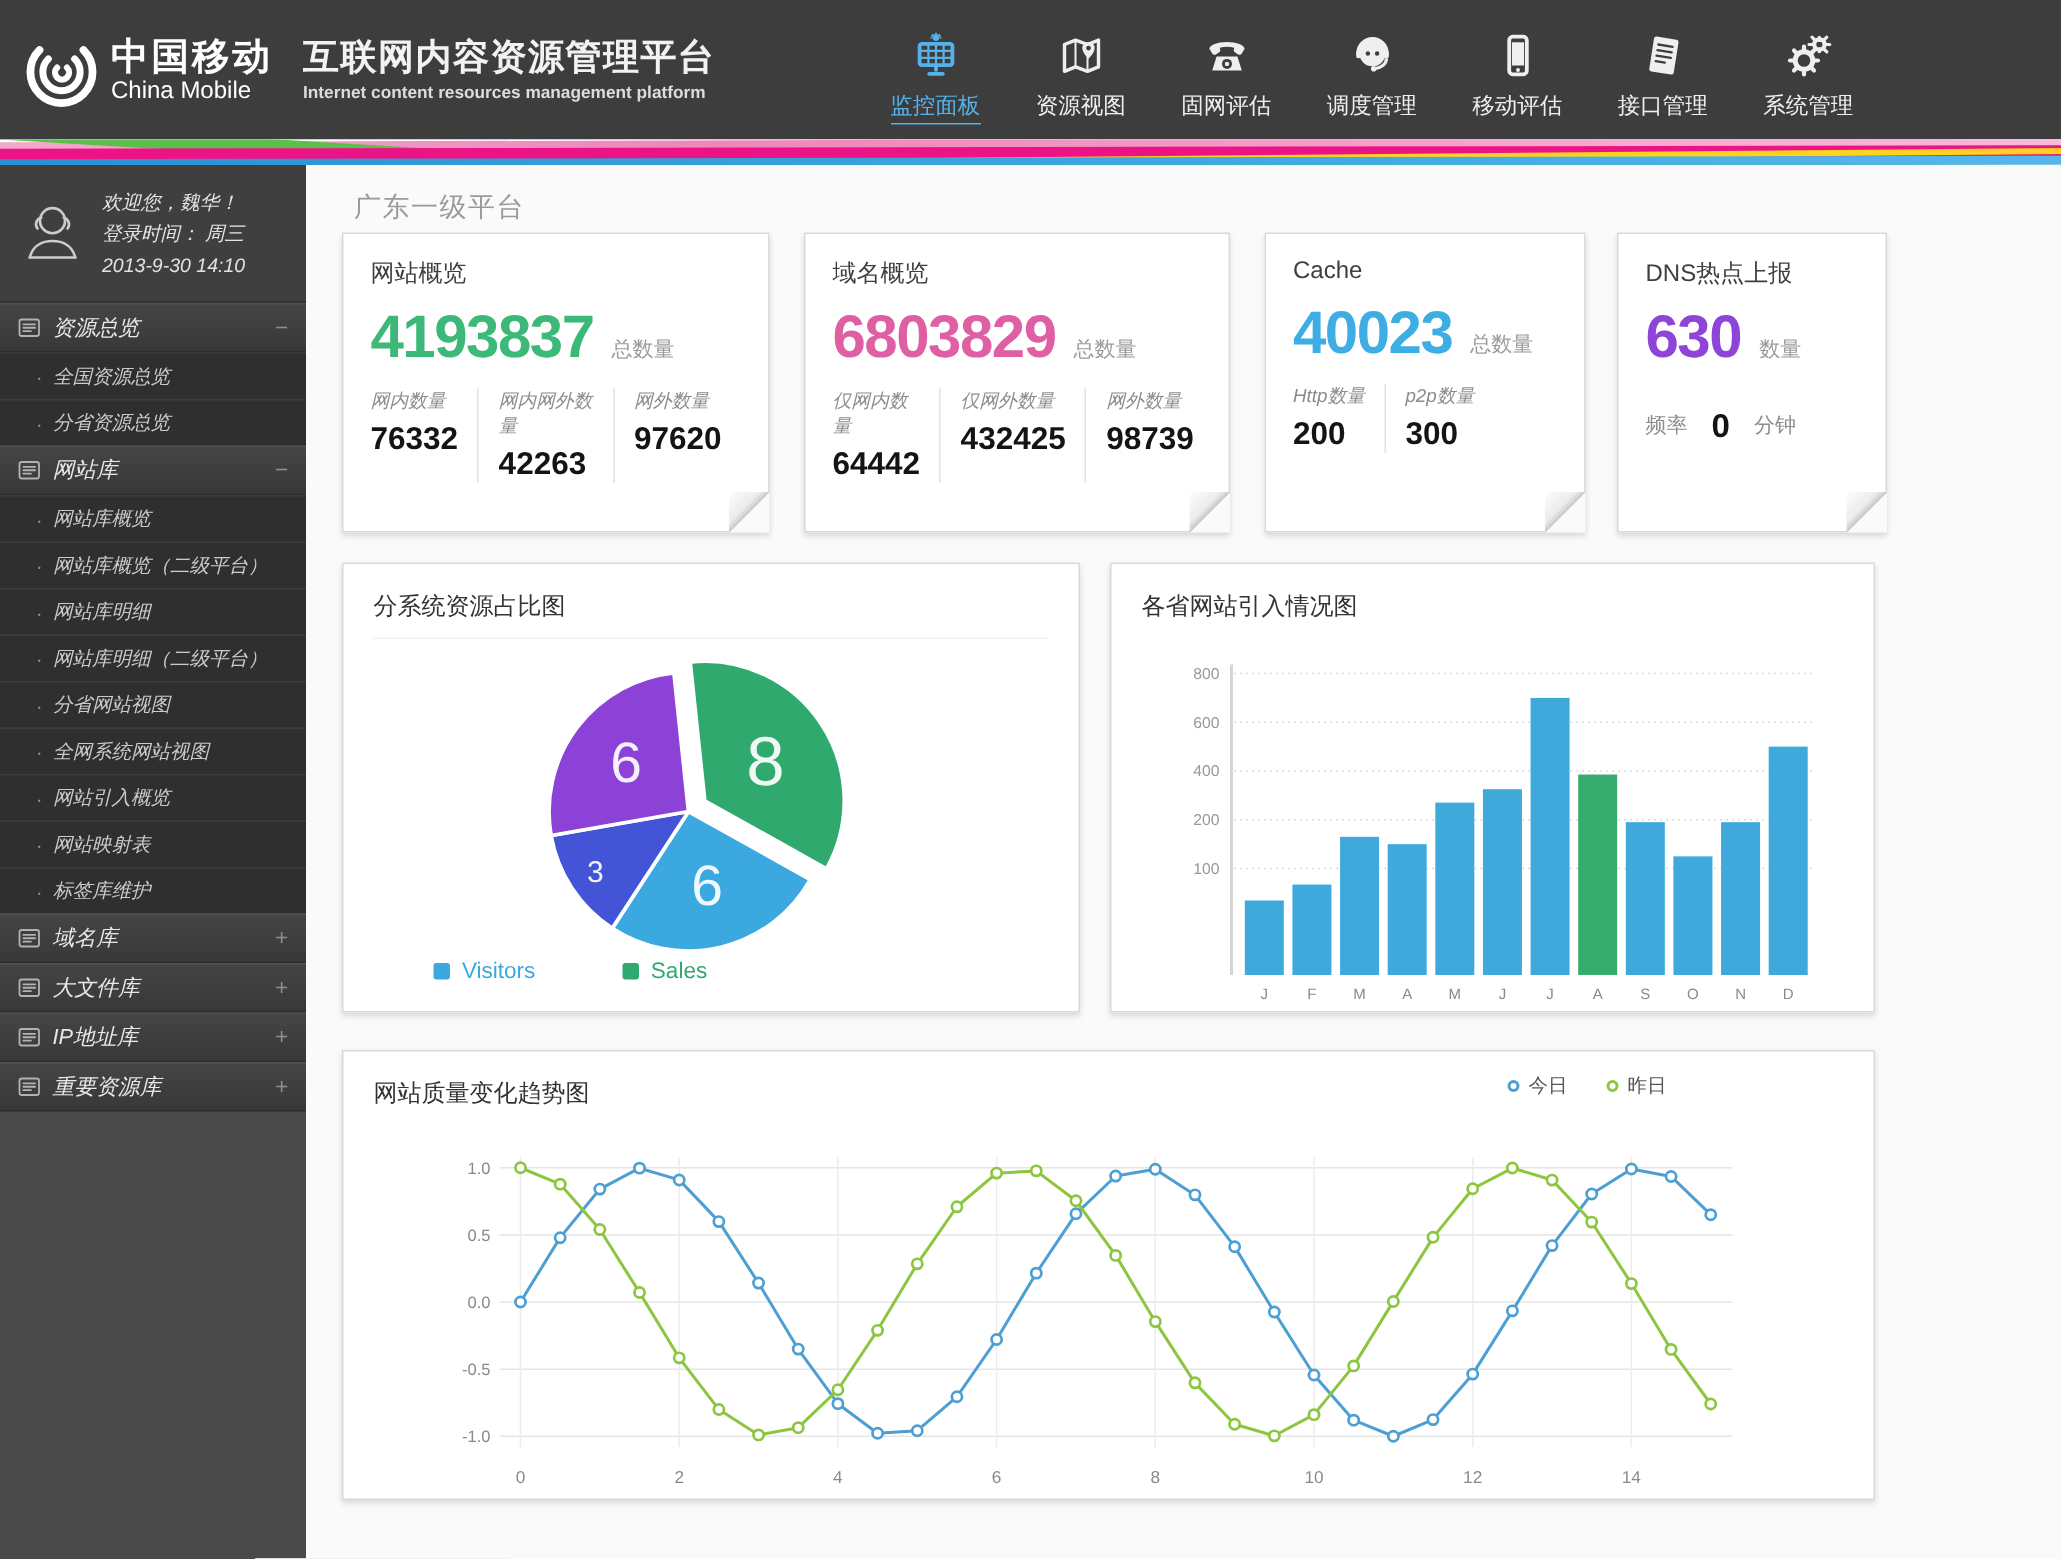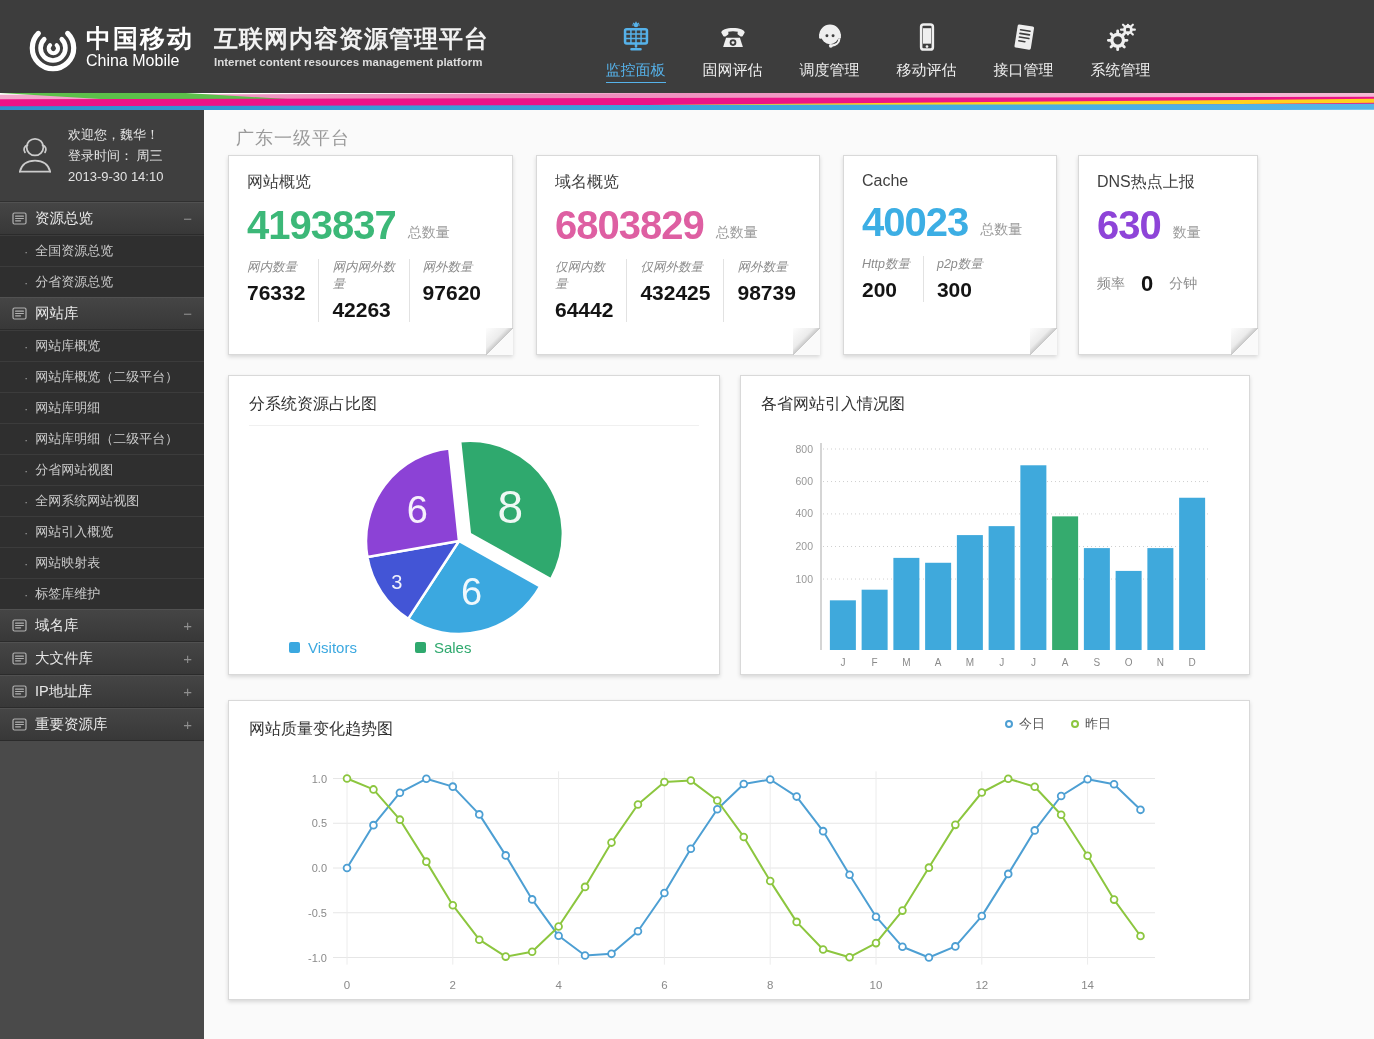--- a/index.html
+++ b/index.html
@@ -1,21 +1,21 @@
 <!DOCTYPE html>
 <html><head>
 <meta charset="utf-8">
 <style>
   * { margin:0; padding:0; box-sizing:border-box; }
   html,body { background:#e9e9e9; }
   body { font-family:"Liberation Sans","DejaVu Sans",sans-serif; }
   #app { position:relative; width:1374px; height:1039px; background:#fff; overflow:hidden; }
 
   
-  .header { position:absolute; left:0; top:0; width:1374px; height:93px; background:#3d3d3d; display:flex; align-items:center;padding-left:12px; }
+  .header { position:absolute; left:0; top:0; width:1374px; height:93px; background:#3d3d3d; display:flex; align-items:center; }
   .logo-wrap { display:flex; align-items:center; padding-left:16px; }
   .logo-mark { width:50px; height:58px; }
   .logo-text { margin-left:8px; color:#fff; }
   .logo-cn { font-size:25px; font-weight:bold; letter-spacing:2px; line-height:28px; }
   .logo-en { font-size:16px; line-height:18px; }
   .plat { margin-left:20px; color:#f2f2f2; }
   .plat-cn { font-size:24px; font-weight:bold; letter-spacing:1px; line-height:28px; }
   .plat-en { font-size:11.5px; font-weight:bold; color:#dcdcdc; margin-top:3px; }
   .nav { display:flex; margin-left:98px; }
   .nav-item { width:97px; display:flex; flex-direction:column; align-items:center; color:#efefef; cursor:pointer; padding-top:6px; }
@@ -28,21 +28,21 @@
   
   .ribbon { position:absolute; left:0; top:93px; width:1374px; height:17px; background:#fff; overflow:hidden; }
   .ribbon div { position:absolute; }
   .rb-pinklight { left:-10px; top:0; width:1400px; height:8px; background:linear-gradient(90deg,#f2a9cc,#ee86ba 35%,#f3a4ca 70%,#f6bcd7); transform:rotate(-.15deg); }
   .rb-green { left:-30px; top:-3px; width:330px; height:11px; background:#5cbf4a; transform:rotate(3.4deg); }
   .rb-magenta { left:-10px; top:5px; width:1400px; height:8px; background:#ec1387; transform:rotate(-.1deg); }
   .rb-yellow { left:620px; top:9px; width:760px; height:4px; background:#ffd21e; transform:rotate(-.5deg); }
   .rb-blue { left:-10px; top:11.5px; width:1400px; height:6px; background:linear-gradient(90deg,#2e8fd0,#3fa9e0 60%,#57b6e8); transform:rotate(-.1deg); }
 
   
-  .sidebar { position:absolute; left:0; top:110px; width:204px; height:929px; background:#4a4a4a; }
+  .sidebar { position:absolute; left:0; top:110px; width:204px; height:929px; background:#4a4a4a;font-style:italic; }
   .user-panel { display:flex; align-items:center; background:#3f3f3f; padding:14px 8px 14px 12px; border-bottom:1px solid #303030; }
   .user-panel svg { width:46px; height:48px; flex:none; }
   .user-text { margin-left:10px; color:#e2e2e2; font-size:13px; line-height:21px; }
   .menu-section { display:flex; align-items:center; height:33px; padding:0 12px; background:linear-gradient(#454545,#383838); border-top:1px solid #515151; border-bottom:1px solid #2b2b2b; color:#e8e8e8; font-size:14.5px; cursor:pointer; }
   .menu-section .sec-icon { width:15px; height:13px; margin-right:8px; flex:none; }
   .menu-section .toggle { margin-left:auto; color:#8f8f8f; font-size:15px; }
   .menu-item { display:flex; align-items:center; height:31px; padding:0 12px 0 24px; background:#2f2f2f; border-top:1px solid #3c3c3c; color:#cbcbcb; font-size:13px; cursor:pointer; }
   .menu-item .bullet { margin-right:7px; color:#9a9a9a; }
 
   
@@ -112,20 +112,33 @@
               <g fill="none" stroke="currentColor" stroke-linecap="round" stroke-linejoin="round">
                 <rect x="3.8" y="6.2" width="16.4" height="10.6" rx="1.2" stroke-width="1.9"></rect>
                 <path d="M3.8 9.7h16.4M3.8 13.2h16.4M8.2 6.2v10.6M12 6.2v10.6M15.8 6.2v10.6" stroke-width="1.1"></path>
                 <path d="M12 16.8v2.4M8.6 21.2h6.8" stroke-width="1.9"></path>
               </g>
               <circle cx="12" cy="3" r="1.7" fill="currentColor"></circle>
               <path d="M12 .6v.9M9.9 1.5l.6.6M14.1 1.5l-.6.6M9.3 3h.9M13.8 3h.9" stroke="currentColor" stroke-width="1"></path>
             </svg>
           </span>
           <span class="nav-label">监控面板</span>
+        </div>
+        <div class="nav-item">
+          <span class="nav-icon">
+            <svg viewBox="0 0 24 24">
+              <g fill="none" stroke="currentColor" stroke-linecap="round" stroke-linejoin="round">
+                <path d="M3.5 6.5l5.5-2.2 6 2.2 5.5-2.2v13.4l-5.5 2.2-6-2.2-5.5 2.2z" stroke-width="1.7"></path>
+                <path d="M9 4.5v13M15 6.5v13" stroke-width="1"></path>
+              </g>
+              <path d="M15.5 5.2a3.1 3.1 0 0 1 3.1 3.1c0 2.3-3.1 5.4-3.1 5.4s-3.1-3.1-3.1-5.4a3.1 3.1 0 0 1 3.1-3.1z" fill="currentColor"></path>
+              <circle cx="15.5" cy="8.3" r="1.2" fill="#3d3d3d"></circle>
+            </svg>
+          </span>
+          <span class="nav-label">资源视图</span>
         </div>
         <div class="nav-item">
           <span class="nav-icon">
             <svg viewBox="0 0 24 24">
               <path d="M3.2 8.6c0-1.8 4-3.4 8.8-3.4s8.8 1.6 8.8 3.4l-1.4 2.4c-.4.7-1.3.9-2 .4l-1.5-1c-.4-.3-.6-.8-.5-1.3l.2-1a14 14 0 0 0-7.2 0l.2 1c.1.5-.1 1-.5 1.3l-1.5 1c-.7.5-1.6.3-2-.4z" fill="currentColor"></path>
               <path d="M6.8 12.5h10.4l2.2 7H4.6z" fill="currentColor"></path>
               <circle cx="12" cy="16.2" r="2.5" fill="#3d3d3d"></circle>
               <circle cx="12" cy="16.2" r="1.1" fill="currentColor"></circle>
             </svg>
           </span>

